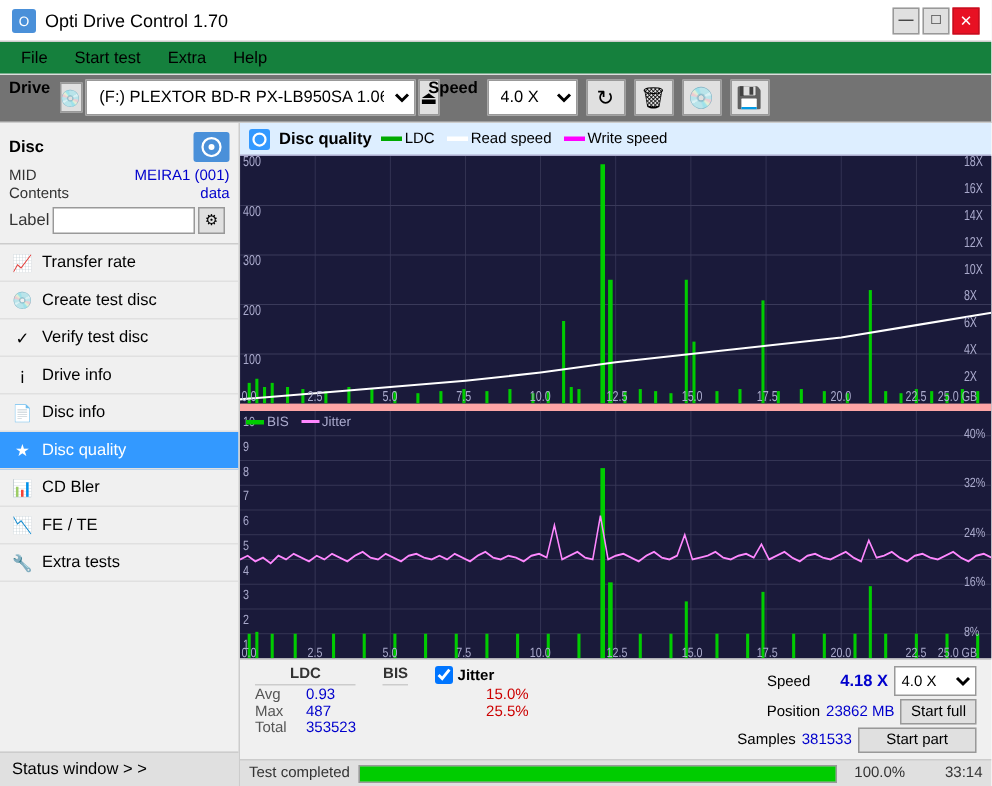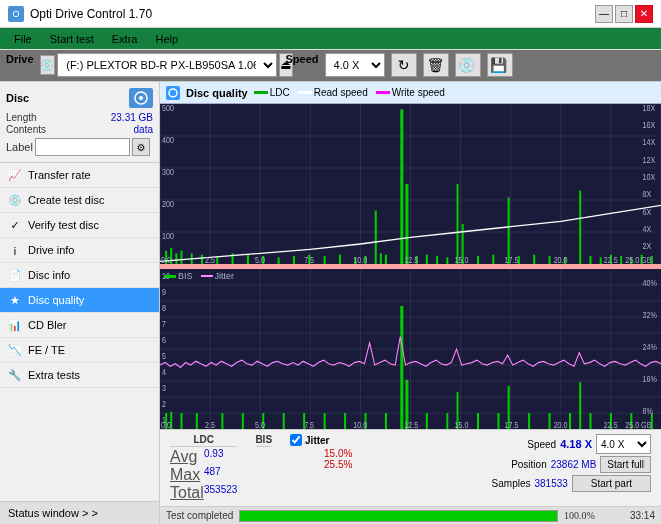--- a/index.html
+++ b/index.html
@@ -58,28 +58,28 @@
     .legend-item { display: flex; align-items: center; gap: 2px; }
     .legend-color { width: 14px; height: 3px; }
     .speed-sel { height: 20px; font-size: 10px; border: 1px solid #999; background: white; width: 55px; }
     .start-full-btn { background: #e0e0e0; border: 1px solid #999; font-size: 10px; padding: 2px 6px; cursor: pointer; white-space: nowrap; }
     .start-part-btn { background: #e0e0e0; border: 1px solid #999; font-size: 10px; padding: 2px 18px; cursor: pointer; white-space: nowrap; }
     
     
     .progress-bar-container { height: 18px; background: #e0e0e0; border-top: 1px solid #ccc; display: flex; align-items: center; gap: 6px; padding: 0 6px; }
     .progress-bar { flex: 1; height: 12px; background: #c0c0c0; border: 1px solid #999; position: relative; }
     .progress-fill { height: 100%; background: #00cc00; position: absolute; left: 0; top: 0; }
-    .progress-text { font-size: 10px; color: #333; min-width: 45px; text-align: left; font-family: Liberation Serif, serif; }
+    .progress-text { font-size: 10px; color: #333; min-width: 45px; text-align: center; }
     .status-text { font-size: 10px; color: #333; }
     .time-text { font-size: 10px; color: #333; min-width: 40px; text-align: right; }
     
     .stats-main { display: flex; align-items: stretch; padding: 2px 4px; gap: 6px; }
     .stat-col { display: flex; flex-direction: column; align-items: center; }
     .stat-header { font-weight: 700; font-size: 10px; color: #333; border-bottom: 1px solid #ccc; width: 100%; text-align: center; padding-bottom: 1px; margin-bottom: 1px; }
-    .stat-row-label { font-size: 16px; color: #555; width: 30px; text-decoration: underline; }
+    .stat-row-label { font-size: 10px; color: #555; width: 30px; }
     .stat-val-blue { font-size: 10px; color: #0000cc; }
     .stat-grid { display: grid; grid-template-columns: 30px auto; gap: 0 4px; font-size: 10px; }
     .right-controls { display: flex; flex-direction: column; align-items: flex-end; gap: 2px; margin-left: auto; }
     .speed-row { display: flex; align-items: center; gap: 4px; font-size: 10px; }
   </style>
 </head>
 <body>
 
 <div class="title-bar">
   <div class="title-bar-left">
@@ -129,22 +129,22 @@
       <div class="disc-header">
         <span class="disc-title">Disc</span>
         <div style="width:24px;height:20px;background:#4a90d9;border-radius:2px;display:flex;align-items:center;justify-content:center;">
           <svg width="14" height="14" viewBox="0 0 14 14">
               <circle cx="7" cy="7" r="6" fill="none" stroke="white" stroke-width="1.5"></circle>
               <circle cx="7" cy="7" r="2" fill="white"></circle>
             </svg>
         </div>
       </div>
       <div class="disc-info-row">
-        <span class="disc-info-label">Length</span>
-        <span class="disc-info-value">23.31 GB</span>
+        <span class="disc-info-label">MID</span>
+        <span class="disc-info-value">MEIRA1 (001)</span>
       </div>
       <div class="disc-info-row">
         <span class="disc-info-label">Contents</span>
         <span class="disc-info-value">data</span>
       </div>
       <div class="label-row">
         <span class="disc-info-label">Label</span>
         <input class="label-input" type="text" value="" style="">
         <div class="label-btn">⚙</div>
       </div>
@@ -453,21 +453,21 @@
           </div>
           <div style="display:flex;align-items:flex-end;gap:4px;">
             <span style="font-size:10px;color:#555;width:30px;"></span>
             <span style="font-size:10px;color:#cc0000;">25.5%</span>
           </div>
         </div>
 
         <div class="right-controls">
           <div class="speed-row">
             <span>Speed</span>
-            <span style="color:#0000cc;font-weight:600;font-size:11px;">4.18 X</span>
+            <span style="color:#0000cc;font-weight:600;font-size:11px;margin-left:16px;">4.18 X</span>
             <select class="speed-sel">
               <option>4.0 X</option>
             </select>
           </div>
           <div style="display:flex;gap:4px;align-items:center;font-size:10px;">
             <span>Position</span>
             <span style="color:#0000cc;">23862 MB</span>
             <button class="start-full-btn">Start full</button>
           </div>
           <div style="display:flex;gap:4px;align-items:center;font-size:10px;">

